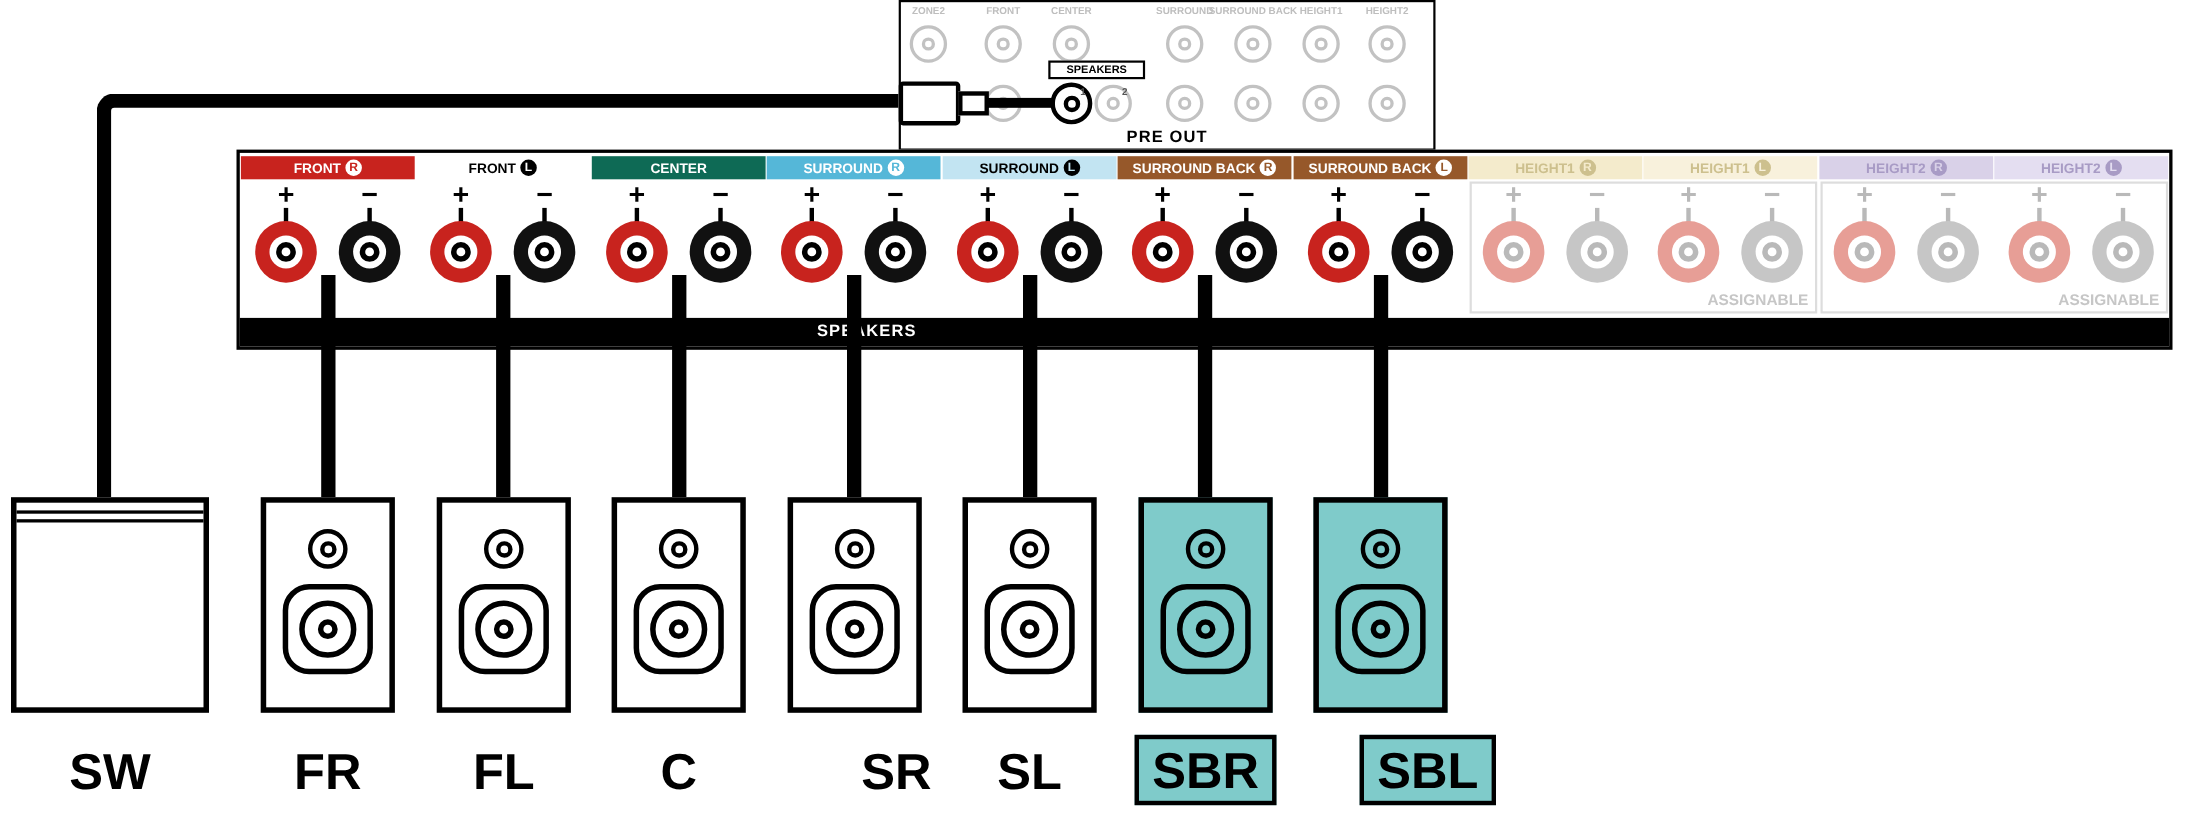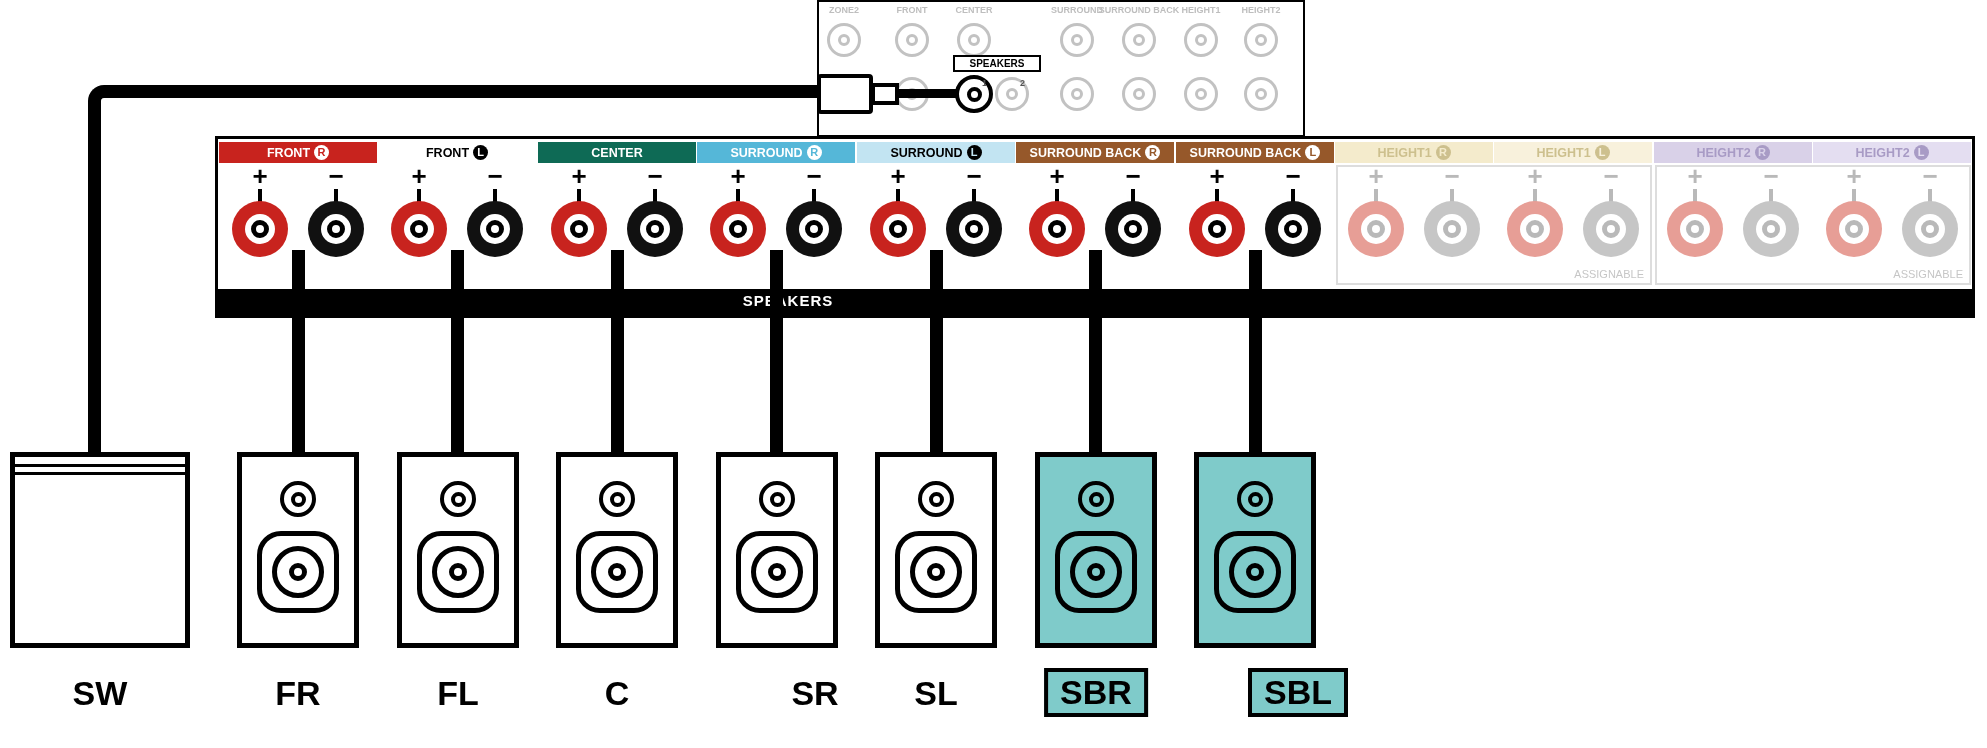--- a/index.html
+++ b/index.html
@@ -38,21 +38,21 @@
               background: #000; z-index: 6; }
 
   
   .panel { position: absolute; left: 215px; top: 136px; width: 1760px; height: 182px;
            border: 3px solid #000; background: #fff; z-index: 1; }
   .bar { position: absolute; left: 0; right: 0; bottom: 0; height: 26px; background: #000; }
   .bar-label { position: absolute; left: 788px; top: 292px; transform: translateX(-50%);
                color: #fff; font-size: 15px; font-weight: bold; letter-spacing: 1px; z-index: 4; }
 
   .assign-box { position: absolute; top: 26px; width: 316px; height: 120px; border: 2px solid #DDDDDD; }
-  .assign-label { position: absolute; right: 6px; bottom: 3px; font-size: 11px; font-weight: normal; color: #C6C6C6; }
+  .assign-label { position: absolute; right: 6px; bottom: 3px; font-size: 14px; font-weight: bold; color: #C6C6C6; }
 
   .sect { position: absolute; top: 0; width: 160px; height: 150px; }
   .strip { position: absolute; left: 1px; right: 1px; top: 3px; height: 21px;
            display: flex; align-items: center; justify-content: center;
            font-size: 12.5px; font-weight: bold; white-space: nowrap; }
   .chan { width: 15px; height: 15px; border-radius: 50%; margin-left: 4px;
           font-size: 11px; font-weight: bold; display: inline-flex;
           align-items: center; justify-content: center; line-height: 1; }
   .sym { position: absolute; top: 24px; width: 36px; text-align: center;
          font-size: 26px; font-weight: bold; line-height: 1; color: #000; }
@@ -89,21 +89,21 @@
   .wf-in { width: 18px; height: 18px; border: 5px solid #000; border-radius: 50%; }
 
   
   .sw { position: absolute; left: 10px; top: 452px; width: 180px; height: 196px;
         border: 5px solid #000; background: #fff; z-index: 6; }
   .sw-line { position: absolute; left: 0; right: 0; height: 3px; background: #000; }
   .sw-line.l1 { top: 7px; } .sw-line.l2 { top: 15px; }
 
   
   .blabel { position: absolute; top: 674px; transform: translateX(-50%);
-            font-size: 34px; font-weight: bold; white-space: nowrap; z-index: 7; }
+            font-size: 46px; font-weight: bold; white-space: nowrap; z-index: 7; }
   .blabel.boxed { background: var(--highlight,#7FCBCA); border: 4px solid #000;
                   padding: 1px 12px; top: 668px; }
 </style>
 </head>
 <body>
 
 <div class="preout">
   <div class="po-label" style="left:25px">ZONE2</div>
   <div class="po-label" style="left:93px">FRONT</div>
   <div class="po-label" style="left:155px">CENTER</div>
@@ -156,20 +156,21 @@
   <div class="rca" style="left:303px;top:75px">
       <i></i>
     </div>
   <div class="rca" style="left:365px;top:75px">
       <i></i>
     </div>
   <div class="rca" style="left:425px;top:75px">
       <i></i>
     </div>
 
+  <div class="po-bottom-label">PRE OUT</div>
 </div>
 
 <div class="sw-wire"></div>
 <div class="plug-body"></div>
 <div class="plug-neck"></div>
 <div class="plug-pin"></div>
 
 <div class="panel">
   <div class="assign-box" style="left:1118px">
     <div class="assign-label">ASSIGNABLE</div>

